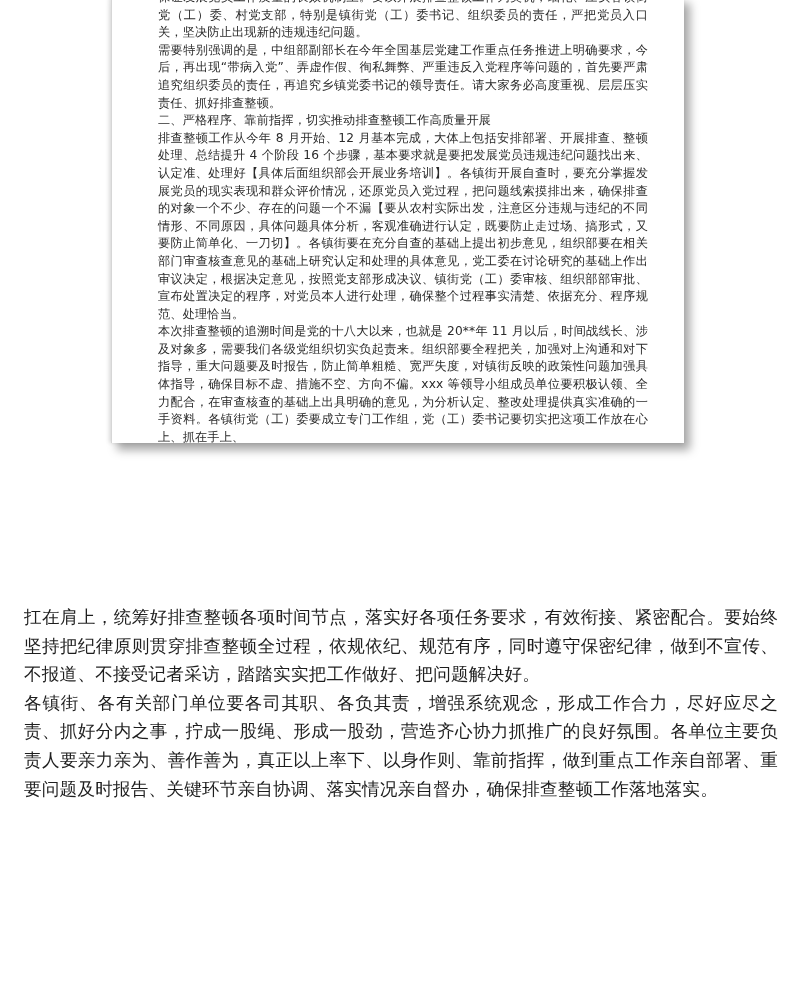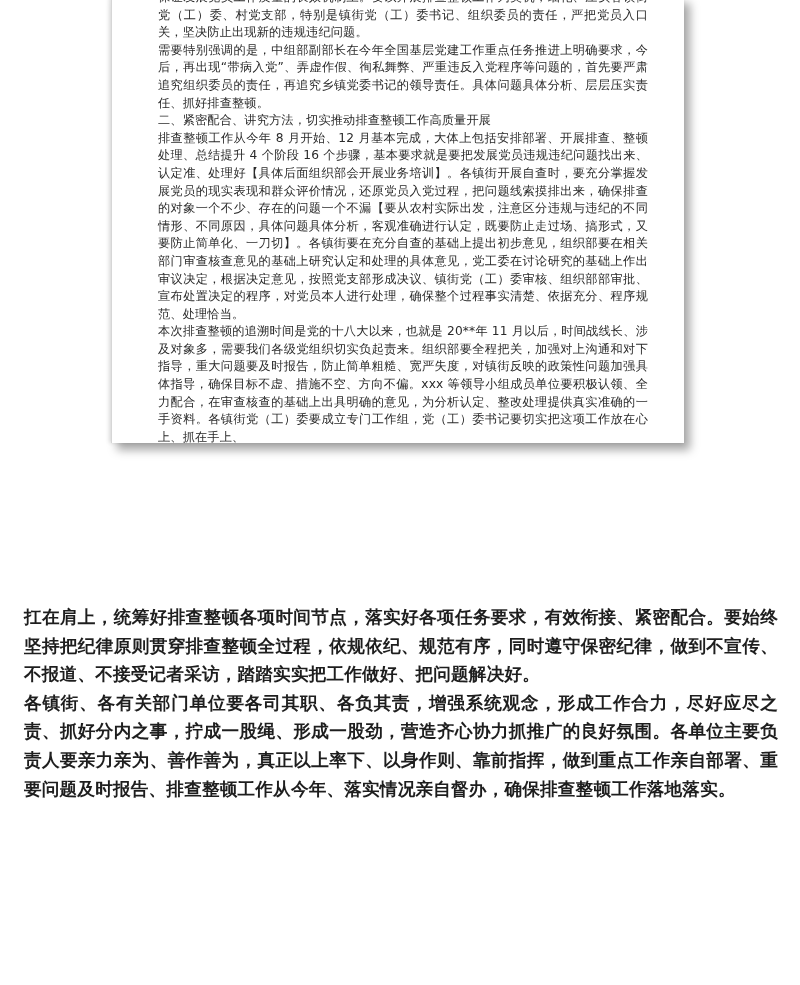--- a/index.html
+++ b/index.html
@@ -45,32 +45,31 @@
       width: 754px;
       font-size: 17.6px;
       line-height: 28.6px;
       color: #1e1e1e;
       letter-spacing: 0.2px;
     }
     .body-text p {
       margin: 0;
       text-align: justify;
       text-align-last: left;
-      font-weight: bold;
     }
   </style>
 </head>
 <body>
 
 <div class="page-preview">
   <div class="page-text">
     <p style="margin-top:-7px;">保证发展党员工作质量的长效机制上。要以开展排查整顿工作为契机，细化、压实各镇街党（工）委、村党支部，特别是镇街党（工）委书记、组织委员的责任，严把党员入口关，坚决防止出现新的违规违纪问题。</p>
-    <p>需要特别强调的是，中组部副部长在今年全国基层党建工作重点任务推进上明确要求，今后，再出现“带病入党”、弄虚作假、徇私舞弊、严重违反入党程序等问题的，首先要严肃追究组织委员的责任，再追究乡镇党委书记的领导责任。具体问题具体分析、层层压实责任、抓好排查整顿。</p>
-    <p class="heading">二、紧密配合、讲究方法，切实推动排查整顿工作高质量开展</p>
+    <p>需要特别强调的是，中组部副部长在今年全国基层党建工作重点任务推进上明确要求，今后，再出现“带病入党”、弄虚作假、徇私舞弊、严重违反入党程序等问题的，首先要严肃追究组织委员的责任，再追究乡镇党委书记的领导责任。请大家务必高度重视、层层压实责任、抓好排查整顿。</p>
+    <p class="heading">二、严格程序、靠前指挥，切实推动排查整顿工作高质量开展</p>
     <p>排查整顿工作从今年 8 月开始、12 月基本完成，大体上包括安排部署、开展排查、整顿处理、总结提升 4 个阶段 16 个步骤，基本要求就是要把发展党员违规违纪问题找出来、认定准、处理好【具体后面组织部会开展业务培训】。各镇街开展自查时，要充分掌握发展党员的现实表现和群众评价情况，还原党员入党过程，把问题线索摸排出来，确保排查的对象一个不少、存在的问题一个不漏【要从农村实际出发，注意区分违规与违纪的不同情形、不同原因，具体问题具体分析，客观准确进行认定，既要防止走过场、搞形式，又要防止简单化、一刀切】。各镇街要在充分自查的基础上提出初步意见，组织部要在相关部门审查核查意见的基础上研究认定和处理的具体意见，党工委在讨论研究的基础上作出审议决定，根据决定意见，按照党支部形成决议、镇街党（工）委审核、组织部部审批、宣布处置决定的程序，对党员本人进行处理，确保整个过程事实清楚、依据充分、程序规范、处理恰当。</p>
     <p>本次排查整顿的追溯时间是党的十八大以来，也就是 20**年 11 月以后，时间战线长、涉及对象多，需要我们各级党组织切实负起责来。组织部要全程把关，加强对上沟通和对下指导，重大问题要及时报告，防止简单粗糙、宽严失度，对镇街反映的政策性问题加强具体指导，确保目标不虚、措施不空、方向不偏。xxx 等领导小组成员单位要积极认领、全力配合，在审查核查的基础上出具明确的意见，为分析认定、整改处理提供真实准确的一手资料。各镇街党（工）委要成立专门工作组，党（工）委书记要切实把这项工作放在心上、抓在手上、</p>
   </div>
 </div>
 
 <div class="body-text">
   <p>扛在肩上，统筹好排查整顿各项时间节点，落实好各项任务要求，有效衔接、紧密配合。要始终坚持把纪律原则贯穿排查整顿全过程，依规依纪、规范有序，同时遵守保密纪律，做到不宣传、不报道、不接受记者采访，踏踏实实把工作做好、把问题解决好。</p>
-  <p>各镇街、各有关部门单位要各司其职、各负其责，增强系统观念，形成工作合力，尽好应尽之责、抓好分内之事，拧成一股绳、形成一股劲，营造齐心协力抓推广的良好氛围。各单位主要负责人要亲力亲为、善作善为，真正以上率下、以身作则、靠前指挥，做到重点工作亲自部署、重要问题及时报告、排查整顿工作从今年、落实情况亲自督办，确保排查整顿工作落地落实。</p>
+  <p>各镇街、各有关部门单位要各司其职、各负其责，增强系统观念，形成工作合力，尽好应尽之责、抓好分内之事，拧成一股绳、形成一股劲，营造齐心协力抓推广的良好氛围。各单位主要负责人要亲力亲为、善作善为，真正以上率下、以身作则、靠前指挥，做到重点工作亲自部署、重要问题及时报告、关键环节亲自协调、落实情况亲自督办，确保排查整顿工作落地落实。</p>
 </div>
 
 </body></html>

